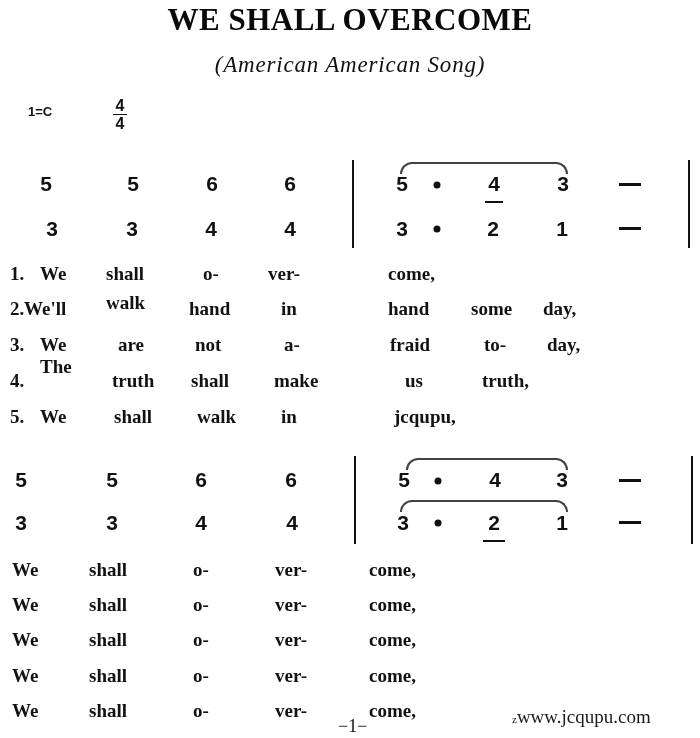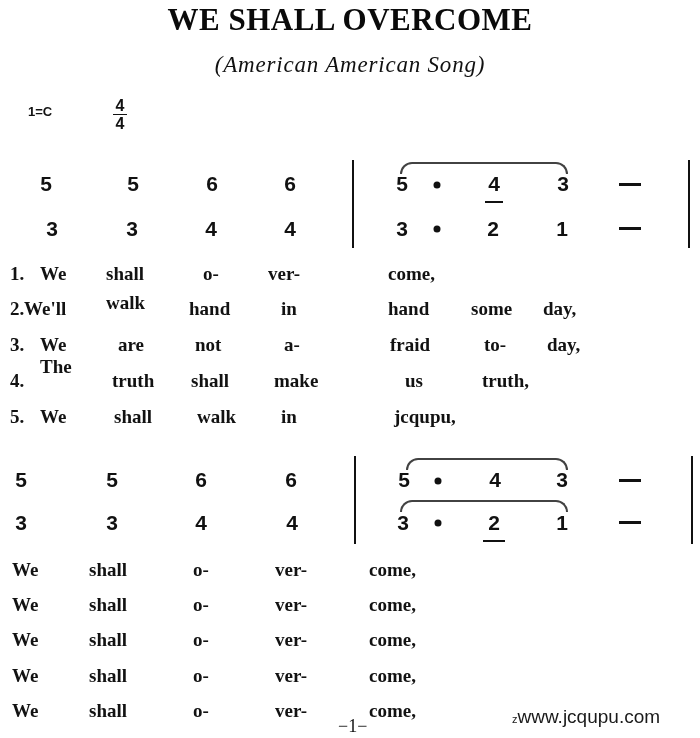--- a/index.html
+++ b/index.html
@@ -11,21 +11,21 @@
   .timesig { left: 113px; top: 97px; font-family: "Liberation Sans", sans-serif; font-weight: bold; font-size: 16px; width: 14px; text-align: center; line-height: 17px; }
   .timesig .frac { display: block; border-top: 1.5px solid #111; }
   .note { font-family: "Liberation Sans", sans-serif; font-weight: bold; font-size: 21px; width: 20px; text-align: center; transform: translateX(-50%); }
   .dot { width: 7px; height: 7px; border-radius: 50%; background: #111; transform: translate(-50%, -50%); }
   .dash { height: 2.5px; width: 22px; background: #111; transform: translateX(-50%); }
   .bar { width: 2px; background: #111; }
   .underline { height: 2px; background: #111; transform: translateX(-50%); }
   .slur { border-top: 2px solid #222; border-left: 2px solid #222; border-right: 2px solid #222; border-radius: 14px 14px 0 0; height: 10px; opacity: 0.85; }
   .lyric { font-family: "Liberation Serif", serif; font-weight: bold; font-size: 19px; white-space: pre; color: #121212; }
   .pagenum { font-family: "Liberation Serif", serif; font-size: 18px; left: 338px; top: 716px; }
-  .watermark { font-family: Liberation Sans, sans-serif; font-size: 19px; left: 512px; top: 706px; color: #1a1a1a; }
+  .watermark { font-family: Liberation Serif, serif; font-size: 19px; left: 512px; top: 706px; color: #1a1a1a; }
   .wm-z { font-size: 11px; }
 </style>
 </head>
 <body>
 
 <div class="abs title">WE SHALL OVERCOME</div>
 <div class="abs subtitle">(American American Song)</div>
 <div class="abs key">1=C</div>
 <div class="abs timesig">
   <span>4</span>

